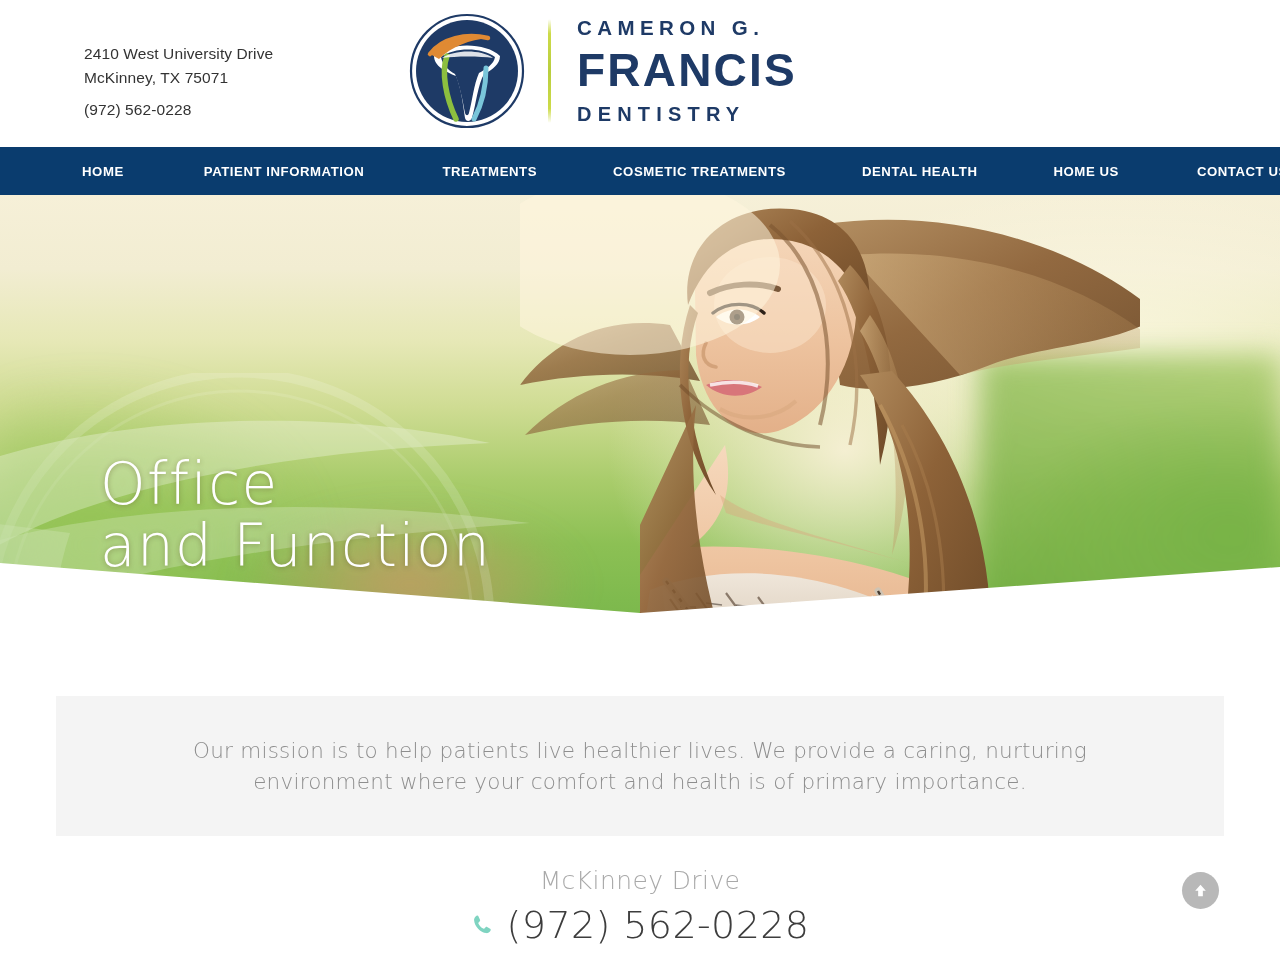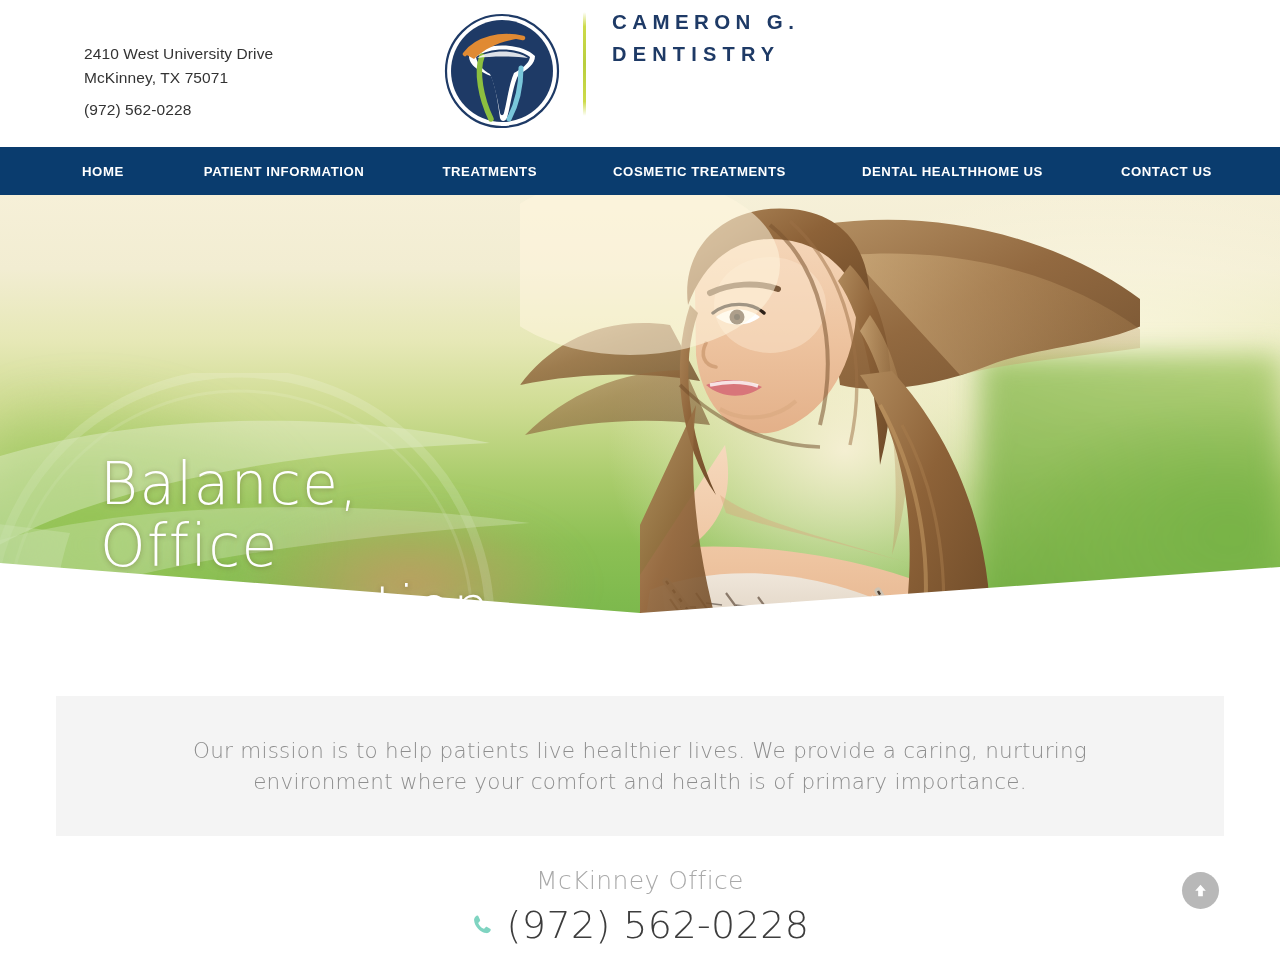--- a/index.html
+++ b/index.html
@@ -21,23 +21,23 @@
     position:absolute; left:84px; top:42px;
     color:#333333;
     font-size:15.5px;
     line-height:1.52;
     letter-spacing:.1px;
   }
   .contact-line { white-space:nowrap; }
   .contact-phone { margin-top:9px; display:block; }
 
   .logo-wrap {
-    position:absolute; left:443px; top:12px;
+    position:absolute; left:408px; top:12px;
     width:412px; height:118px;
-    display:flex; align-items:flex-start; gap:0;
+    display:flex; align-items:center; gap:0;
   }
   .logo-mark { width:118px; height:118px; flex:0 0 118px; }
   .logo-div {
     width:3px; height:104px; margin-left:22px; margin-right:26px;
     background:linear-gradient(to bottom,#ffffff 0%,#cddb49 14%,#b9ce3e 50%,#cddb49 86%,#ffffff 100%);
     border-radius:2px;
   }
   .logo-text { color:#1e3a66; }
   .logo-l1 {
     font-size:20.5px; font-weight:bold; letter-spacing:5.4px; line-height:1;
@@ -70,21 +70,21 @@
     font-weight:bold;
     letter-spacing:.55px;
     white-space:nowrap;
     text-decoration:none;
     cursor:pointer;
   }
   .navitem:nth-child(1){ margin-right:80px; }
   .navitem:nth-child(2){ margin-right:78px; }
   .navitem:nth-child(3){ margin-right:76px; }
   .navitem:nth-child(4){ margin-right:76px; }
-  .navitem:nth-child(5){ }
+  .navitem:nth-child(5){ margin-right:76px; }
   .navitem:nth-child(6){ margin-right:78px; }
 
   
   .hero {
     position:relative;
     width:1280px; height:460px;
     overflow:hidden;
     background:#efe7c8;
   }
   .hero-photo {
@@ -228,20 +228,21 @@
 
       <path d="M78 56 C78 74 74 92 66 107" fill="none" stroke="#79c6da" stroke-width="5" stroke-linecap="round"></path>
 
       <path d="M34 46 C46 38 72 37 85 46 C72 44 48 44 34 46 Z" fill="#ffffff" opacity=".85"></path>
     </svg>
 
     <div class="logo-div"></div>
 
     <div class="logo-text">
       <div class="logo-l1">CAMERON G.</div>
+      <div class="logo-l2">FRANCIS</div>
       <div class="logo-l3">DENTISTRY</div>
     </div>
   </div>
 </div>
 
 <nav class="navbar">
   <div class="navlist">
     <a class="navitem" href="#">HOME</a>
     <a class="navitem" href="#">PATIENT INFORMATION</a>
     <a class="navitem" href="#">TREATMENTS</a>
@@ -361,36 +362,35 @@
       <path d="M360 210 C404 290 414 380 400 460" stroke="#c49a64" stroke-width="4" fill="none" opacity=".55"></path>
       <path d="M382 230 C420 300 430 386 420 460" stroke="#a87c4c" stroke-width="3.2" fill="none" opacity=".5"></path>
 
       <path d="M176 210 C166 300 184 390 206 460 L120 460 L120 330 Z" fill="url(#hairg)" opacity=".9"></path>
 
       <ellipse cx="110" cy="70" rx="150" ry="90" fill="#fff6df" opacity=".55"></ellipse>
     </g>
   </svg>
 
   <h1 class="hero-title">
-    <span>Balance,</span>
     <span>Office</span>
     <span>and Function</span>
   </h1>
 
   <div class="hero-mask"></div>
 </section>
 
 <section class="mission-area">
   <div class="mission-box">
     <p class="mission-text">Our mission is to help patients live healthier lives. We provide a caring, nurturing environment where your comfort and health is of primary importance.</p>
   </div>
 </section>
 
 <section class="footer-contact">
-  <div class="office-label">McKinney Office</div>
+  <div class="office-label">McKinney Drive</div>
   <div class="phone-row">
     <svg class="phone-icon" viewBox="0 0 24 24">
       <path d="M6.6 2.6c-.8 0-1.6.5-2.2 1.2C3.5 4.8 3 6 3.1 7.3c.2 2.9 1.7 6 4 8.4
                2.3 2.4 5.3 4.1 8.1 4.4 1.3.2 2.6-.4 3.5-1.3.6-.6 1.1-1.4 1-2.2
                0-.4-.3-.7-.6-.9l-3-1.7c-.5-.3-1.1-.2-1.5.2l-1.2 1.2c-.3.3-.8.4-1.2.2
                -1-.5-2-1.2-2.8-2.1-.9-.9-1.6-1.9-2-2.9-.2-.4-.1-.8.2-1.1l1.2-1.2
                c.4-.4.5-1 .2-1.5L7.4 3.2c-.2-.3-.5-.6-.8-.6z" fill="#7fd4c1"></path>
     </svg>
     <a class="phone-num" href="#">(972) 562-0228</a>
   </div>

